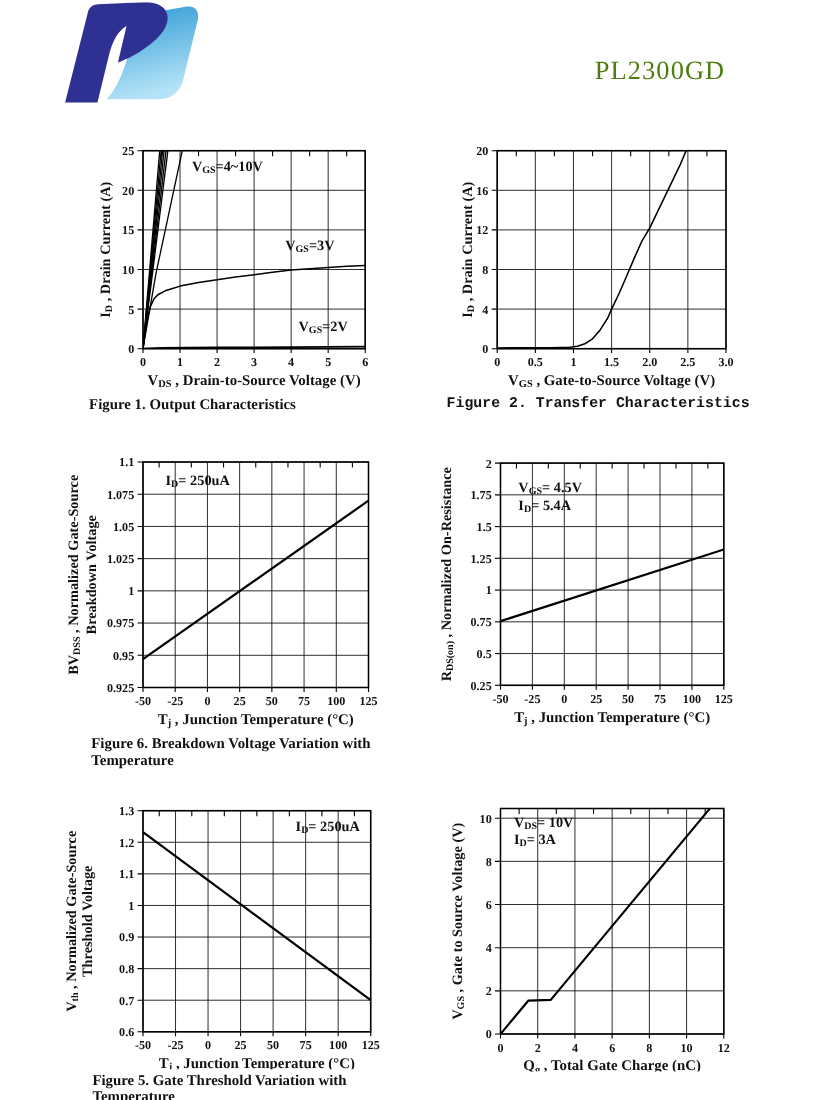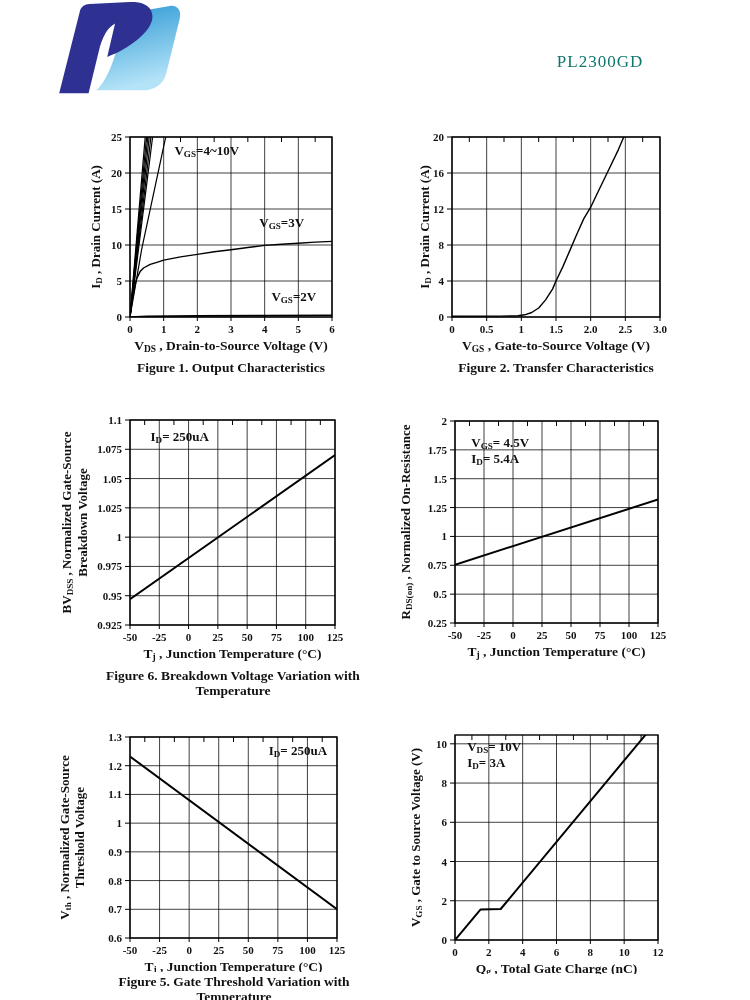--- a/index.html
+++ b/index.html
@@ -1,31 +1,31 @@
 <!DOCTYPE html>
 <html><head>
 <meta charset="utf-8">
 <style>
   html,body{margin:0;padding:0;}
   body{background:#ffffff;font-family:"Liberation Serif","DejaVu Serif",serif;}
   #page{position:relative;width:750px;height:1000px;background:#ffffff;overflow:hidden;}
   .logo{position:absolute;left:52px;top:2px;width:130px;height:98px;}
   .title{position:absolute;left:505px;top:52px;width:190px;text-align:center;
-         font-size:17px;color:#0f766e;letter-spacing:1px;}
+         font-size:24px;color:#4d7c0f;letter-spacing:1px;}
   .figure{position:absolute;}
   .fig-1{left:55px;top:125px;width:330px;height:235px;}
   .fig-2{left:385px;top:125px;width:310px;height:235px;}
   .fig-3{left:50px;top:405px;width:335px;height:260px;}
   .fig-4{left:380px;top:405px;width:320px;height:256px;}
   .fig-5{left:50px;top:720px;width:335px;height:252px;}
   .fig-6{left:380px;top:720px;width:320px;height:254px;}
-  .caption{position:absolute;text-align:center;font-size:13.5px;font-weight:bold;color:#111;
+  .caption{position:absolute;text-align:left;font-size:13.5px;font-weight:bold;color:#111;
            line-height:15px;white-space:pre-line;}
   .cap-1{left:81px;top:360px;width:300px;}
-  .cap-2{left:406px;top:360px;width:300px;}
+  .cap-2{left:406px;top:360px;width:300px;font-family:Liberation Mono, monospace;}
   .cap-3{left:83px;top:668px;width:300px;}
   .cap-4{left:407px;top:663px;width:300px;}
   .cap-5{left:84px;top:974px;width:300px;}
   .cap-6{left:407px;top:974px;width:300px;}
   svg text{font-family:"Liberation Serif","DejaVu Serif",serif;font-weight:bold;fill:#111;}
 </style>
 </head>
 <body>
 
 <div id="page">

